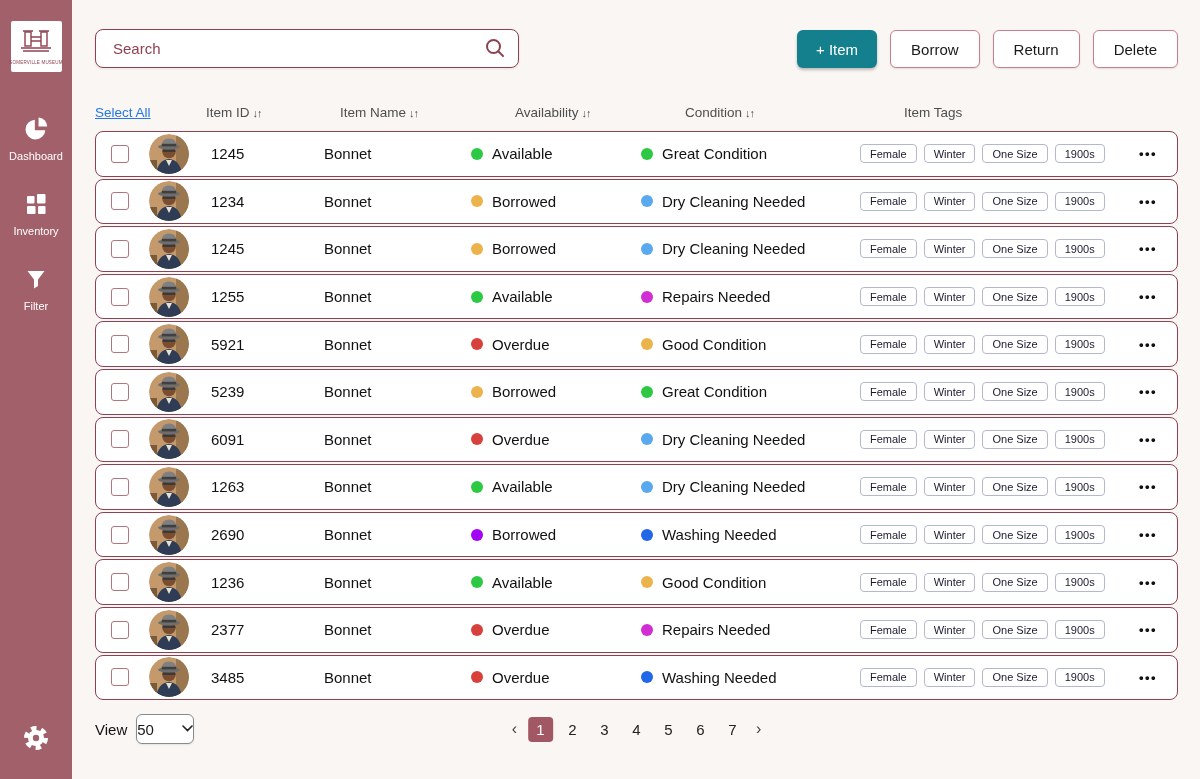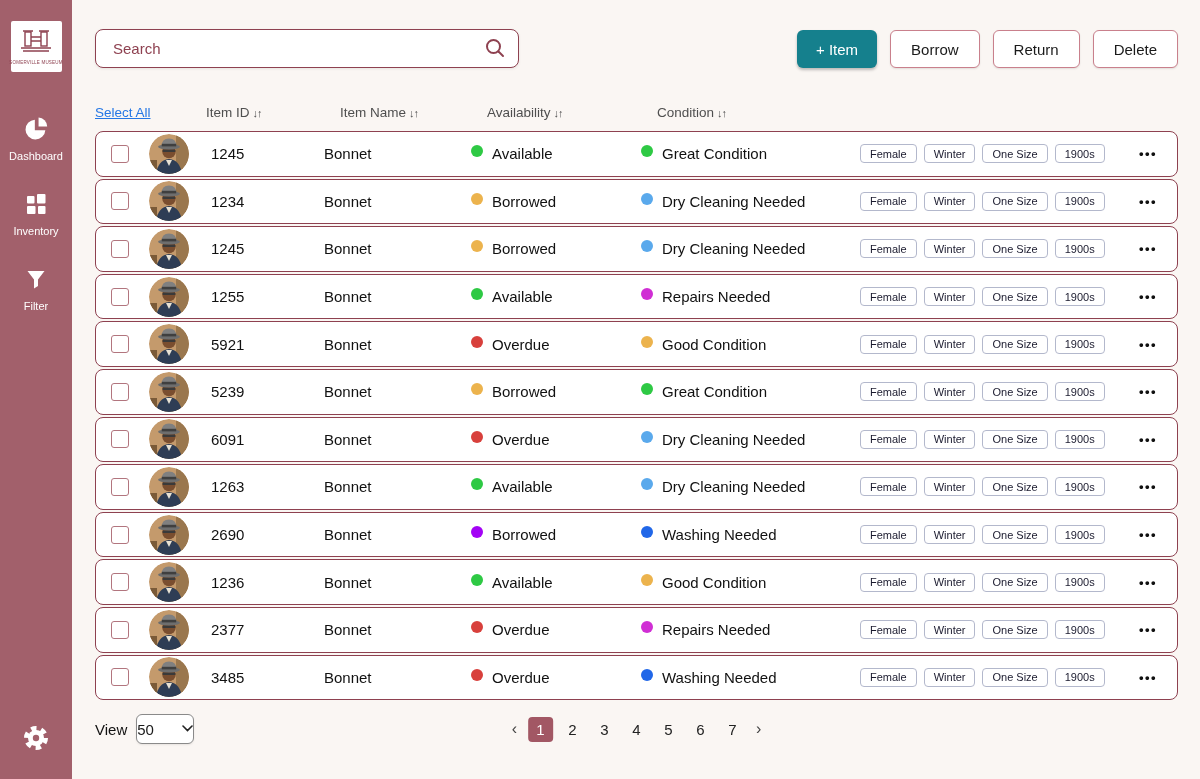--- a/index.html
+++ b/index.html
@@ -63,42 +63,42 @@
   
   .table-header {
     display:flex; align-items:center; margin-top:35px; height:18px;
     font-size:13.5px; color:#4f4f4f;
   }
   .th { flex:0 0 auto; }
   .th-selectall { width:111px; }
   .select-all { color:#2577e5; text-decoration:underline; cursor:pointer; }
   .th-id   { width:134px; }
   .th-name { width:147px; }
-  .th-avail{ width:170px; }
+  .th-avail{ width:170px;margin-left:28px; }
   .th-cond { width:219px; }
   .th-tags { flex:1; }
   .sort-glyph { font-size:11px; color:#4f4f4f; margin-left:3px; letter-spacing:-1px; }
 
   .rows { margin-top:10px; }
   .row {
     height:45.6px; background:#fff; border:1.5px solid #8e4150; border-radius:8px;
     margin-bottom:2px; display:flex; align-items:center; padding-left:15px;
   }
   .checkbox {
     width:18px; height:18px; border:1.5px solid #b2757e; border-radius:3px;
     background:#fff; cursor:pointer; flex:0 0 18px;
   }
   .avatar {
     width:40px; height:40px; border-radius:50%; overflow:hidden;
     margin-left:20px; flex:0 0 40px;
   }
   .cell { font-size:15px; color:#111; }
   .cell-id   { width:135px; padding-left:22px; }
   .cell-name { width:147px; }
-  .cell-status { display:flex; }
+  .cell-status { display:flex; align-items:center; }
   .cell-avail { width:170px; }
   .cell-cond  { width:219px; }
   .dot { width:12px; height:12px; border-radius:50%; display:inline-block; margin-right:9px; flex:0 0 12px; }
   .tags { flex:1; display:flex; gap:7px; }
   .tag {
     font-size:11px; color:#1a1a2e; background:#fff; border:1px solid #b3b8cc;
     border-radius:4px; padding:2.5px 9px; white-space:nowrap;
   }
   .ellipsis {
     width:58px; text-align:center; font-size:13px; letter-spacing:1.5px;
@@ -214,20 +214,23 @@
     </span>
     <span class="th th-name">
       <span>Item Name</span><span class="sort-glyph">↓↑</span>
     </span>
     <span class="th th-avail">
       <span>Availability</span><span class="sort-glyph">↓↑</span>
     </span>
     <span class="th th-cond">
       <span>Condition</span><span class="sort-glyph">↓↑</span>
     </span>
+    <span class="th th-tags">
+      <span>Item Tags</span>
+    </span>
   </div>
 
   <div class="rows">
       <div class="row">
       <span class="checkbox"></span>
       <span class="avatar">
         <svg width="40" height="40" viewBox="0 0 40 40">
           <defs>
               <clipPath id="avclip">
                 <circle cx="20" cy="20" r="20"></circle>

